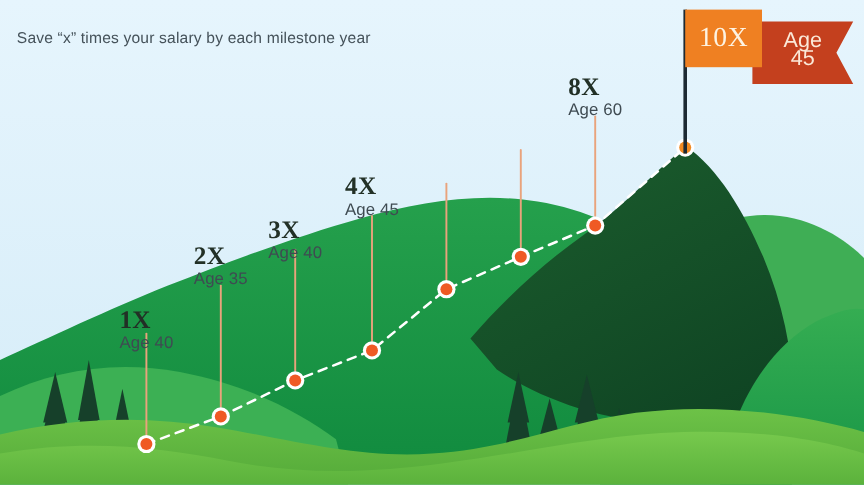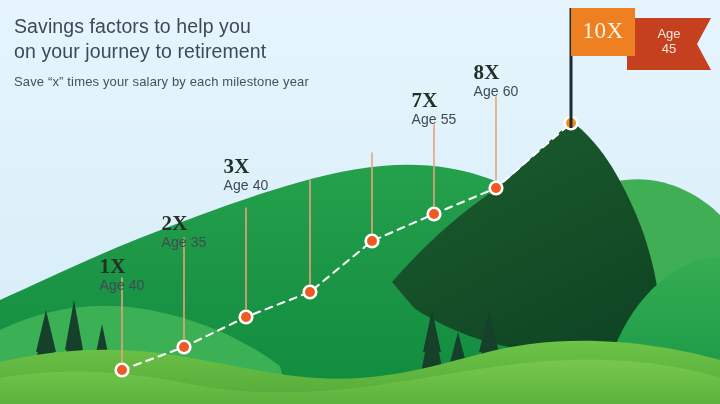--- a/index.html
+++ b/index.html
@@ -43,21 +43,21 @@
   
   .flagText{
     position:absolute;pointer-events:none;text-align:center;
     transform:translateX(-50%);
     font-family:"Liberation Serif", serif;
     color:#fdf3e2;
   }
   #flagX{font-size:23px;font-weight:400;letter-spacing:.5px;}
   #flagAge{
     font-family:"Liberation Sans", sans-serif;
-    font-size:13px;line-height:15px;font-weight:400;color:#fbe9d8;
+    font-size:18px;line-height:15px;font-weight:400;color:#fbe9d8;
   }
 </style>
 </head>
 <body>
 
 <div id="stage">
 
   <svg id="scene" viewBox="0 0 720 404" preserveAspectRatio="none">
     <defs>
       <linearGradient id="gSky" x1="0" y1="0" x2="0" y2="1">
@@ -175,40 +175,38 @@
     </g>
 
     <g>
       <line x1="571" y1="128" x2="571" y2="8" stroke="#1d2a33" stroke-width="3"></line>
       <path fill="#c4401e" d="M627,18 L711,18 L697,44 L711,70 L627,70 Z"></path>
       <rect x="571" y="8" width="64" height="48" fill="#ef8022"></rect>
     </g>
   </svg>
 
   <div class="headline">
-    <div class="h-title">Savings factors to help you
-on your journey to retirement</div>
     <div class="h-sub">Save “x” times your salary by each milestone year</div>
   </div>
 
   <div class="msLabel" style="left:122px;top:256px">
     <div class="msX">1X</div>
     <div class="msAge">Age 40</div>
   </div>
-  <div class="msLabel" style="left:184px;top:213px">
+  <div class="msLabel" style="left:184px;top:203px">
     <div class="msX">2X</div>
     <div class="msAge">Age 35</div>
   </div>
-  <div class="msLabel" style="left:246px;top:156px">
+  <div class="msLabel" style="left:246px;top:181px">
     <div class="msX">3X</div>
     <div class="msAge">Age 40</div>
   </div>
-  <div class="msLabel" style="left:434px;top:90px">
-    <div class="msX">7X</div>
-    <div class="msAge">Age 55</div>
+  <div class="msLabel" style="left:310px;top:145px">
+    <div class="msX">4X</div>
+    <div class="msAge">Age 45</div>
   </div>
   <div class="msLabel" style="left:496px;top:62px">
     <div class="msX">8X</div>
     <div class="msAge">Age 60</div>
   </div>
 
   <div id="flagX" class="flagText" style="left:603px;top:18px">10X</div>
   <div id="flagAge" class="flagText" style="left:669px;top:26px">
     <div>Age</div>
     <div>45</div>

